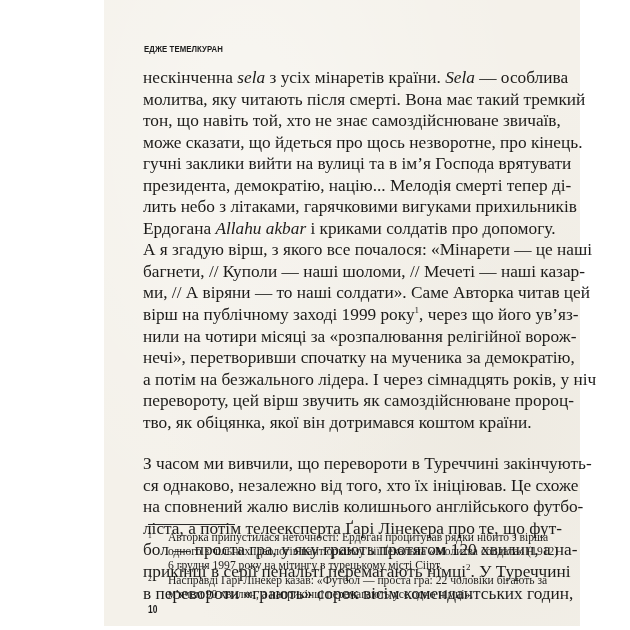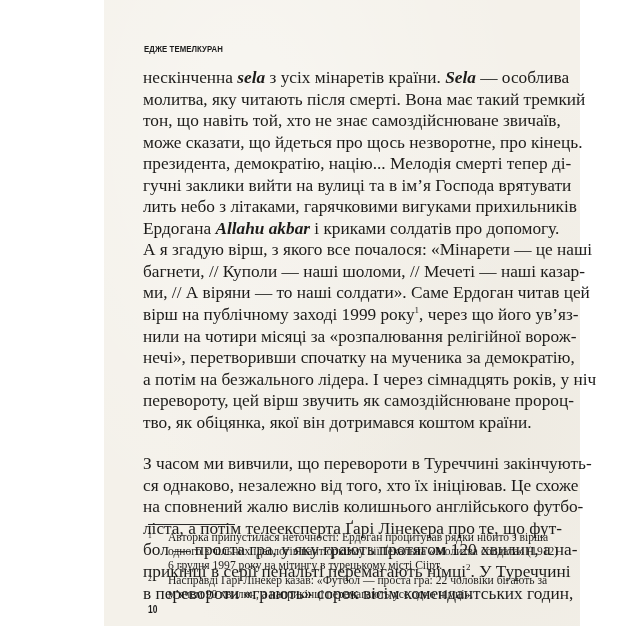--- a/index.html
+++ b/index.html
@@ -51,21 +51,21 @@
       white-space: nowrap;
       height: 21.55px;
       overflow: visible;
     }
     .line.left {
       text-align-last: left;
     }
     .gap {
       height: 20px;
     }
-    em { font-style: italic; font-weight: bold; }
+    em { font-style: italic; }
     sup {
       font-size: 9px;
       line-height: 0;
       vertical-align: 7px;
     }
     .footnote-rule {
       position: absolute;
       left: 44px;
       top: 524px;
       width: 87px;
@@ -113,27 +113,27 @@
 <div class="page">
 
   <div class="running-head">ЕДЖЕ ТЕМЕЛКУРАН</div>
 
   <div class="body-text">
     <div class="paragraph">
       <span class="line"><span>нескінченна </span><em>sela</em><span> з усіх мінаретів країни. </span><em>Sela</em><span> — особлива</span></span>
       <span class="line">молитва, яку читають після смерті. Вона має такий тремкий</span>
       <span class="line">тон, що навіть той, хто не знає самоздійснюване звичаїв,</span>
       <span class="line">може сказати, що йдеться про щось незворотне, про кінець.</span>
+      <span class="line">гучні заклики вийти на вулиці та в ім’я Господа врятувати</span>
       <span class="line">президента, демократію, націю... Мелодія смерті тепер ді-</span>
-      <span class="line">гучні заклики вийти на вулиці та в ім’я Господа врятувати</span>
       <span class="line">лить небо з літаками, гарячковими вигуками прихильників</span>
       <span class="line"><span>Ердогана </span><em>Allahu akbar</em><span> і криками солдатів про допомогу.</span></span>
       <span class="line">А я згадую вірш, з якого все почалося: «Мінарети — це наші</span>
       <span class="line">багнети, // Куполи — наші шоломи, // Мечеті — наші казар-</span>
-      <span class="line">ми, // А віряни — то наші солдати». Саме Ердоган читав цей</span>
+      <span class="line">ми, // А віряни — то наші солдати». Саме Авторка читав цей</span>
       <span class="line"><span>вірш на публічному заході 1999 року</span><sup>1</sup><span>, через що його ув’яз-</span></span>
       <span class="line">нили на чотири місяці за «розпалювання релігійної ворож-</span>
       <span class="line">нечі», перетворивши спочатку на мученика за демократію,</span>
       <span class="line">а потім на безжального лідера. І через сімнадцять років, у ніч</span>
       <span class="line">перевороту, цей вірш звучить як самоздійснюване пророц-</span>
       <span class="line left">тво, як обіцянка, якої він дотримався коштом країни.</span>
     </div>
     <div class="gap"></div>
     <div class="paragraph">
       <span class="line">З часом ми вивчили, що перевороти в Туреччині закінчують-</span>

